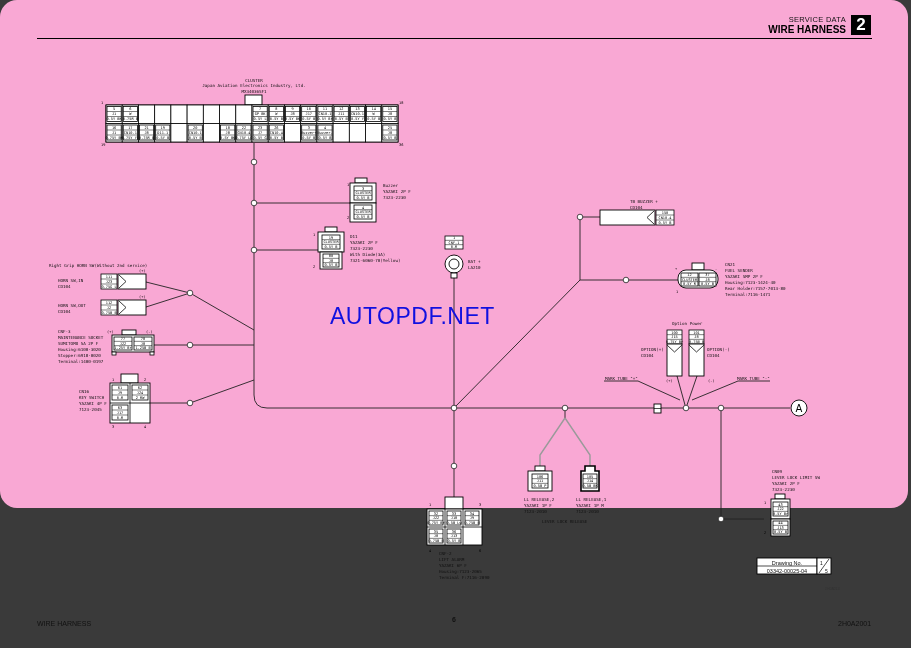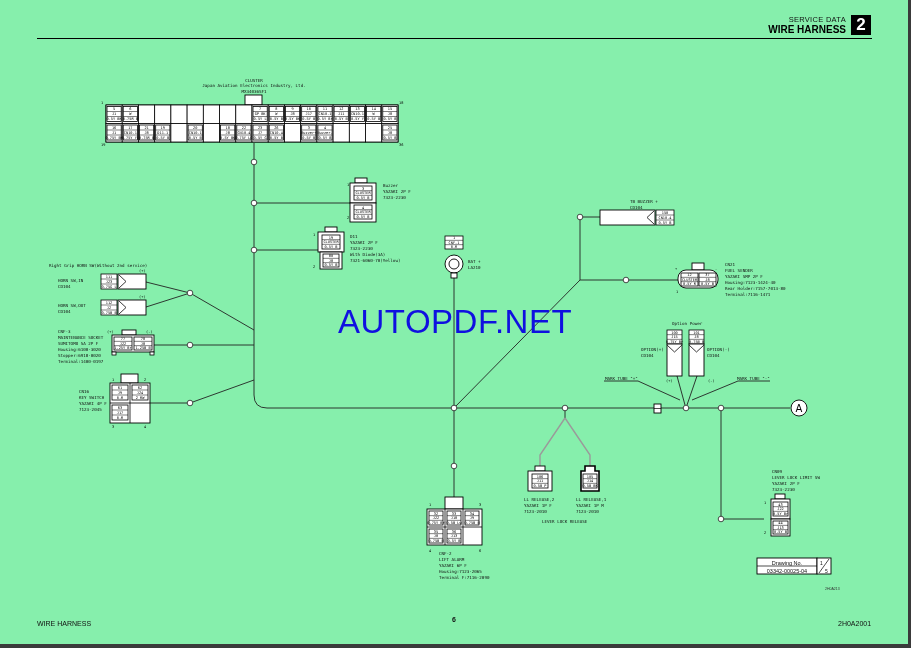--- a/index.html
+++ b/index.html
@@ -1,26 +1,26 @@
 <!DOCTYPE html>
 <html><head>
 <meta charset="utf-8">
 <style>
   html, body { margin: 0; padding: 0; background: #3a3a3a; }
   body { width: 911px; height: 648px; overflow: hidden; position: relative; font-family: "Liberation Sans", sans-serif; }
-  #page { position: absolute; left: 0; top: 0; width: 908px; height: 644px; background: #86efac; }
+  #page { position: absolute; left: 0; top: 0; width: 908px; height: 508px; background: #f9a8d4; border-radius: 17px; }
   .hdr-small { position: absolute; right: 62px; top: 15px; font-size: 7.5px; letter-spacing: 0.3px; color: #111; }
   .hdr-big { position: absolute; right: 62px; top: 24px; font-size: 10px; font-weight: bold; color: #000; }
   .hdr-num { position: absolute; left: 851px; top: 15px; width: 20px; height: 20px; background: #000; color: #fff; font-weight: bold; font-size: 17px; text-align: center; line-height: 20px; }
   .hdr-rule { position: absolute; left: 37px; top: 38px; width: 835px; height: 1px; background: #000; }
   .footer-left { position: absolute; left: 37px; top: 620px; font-size: 7px; color: #111; }
   .footer-center { position: absolute; left: 452px; top: 616px; font-size: 7px; font-weight: bold; color: #111; }
   .footer-right { position: absolute; left: 838px; top: 620px; font-size: 7px; color: #111; }
   svg#diagram { position: absolute; left: 0; top: 0; }
-  .watermark { position: absolute; left: 338px; top: 303px; font-size: 33px; color: #1010e0; letter-spacing: 0.5px; }
+  .watermark { position: absolute; left: 330px; top: 303px; font-size: 23px; color: #1010e0; letter-spacing: 0.5px; }
   .lbl { font-family: "DejaVu Sans Mono", monospace; font-size: 4.2px; fill: #111; }
   .pin { font-family: "DejaVu Sans Mono", monospace; font-size: 3.6px; fill: #000; }
   .wire { stroke: #222; stroke-width: 0.9; fill: none; }
   .wire-g { stroke: #9a9a9a; stroke-width: 1.4; fill: none; }
   .box { stroke: #000; stroke-width: 0.9; fill: #fff; }
   .box2 { stroke: #000; stroke-width: 1.6; fill: #fff; }
   .cell { stroke: #000; stroke-width: 0.8; fill: #fff; }
   .node { stroke: #222; stroke-width: 0.8; fill: #fff; }
 </style>
 </head>

